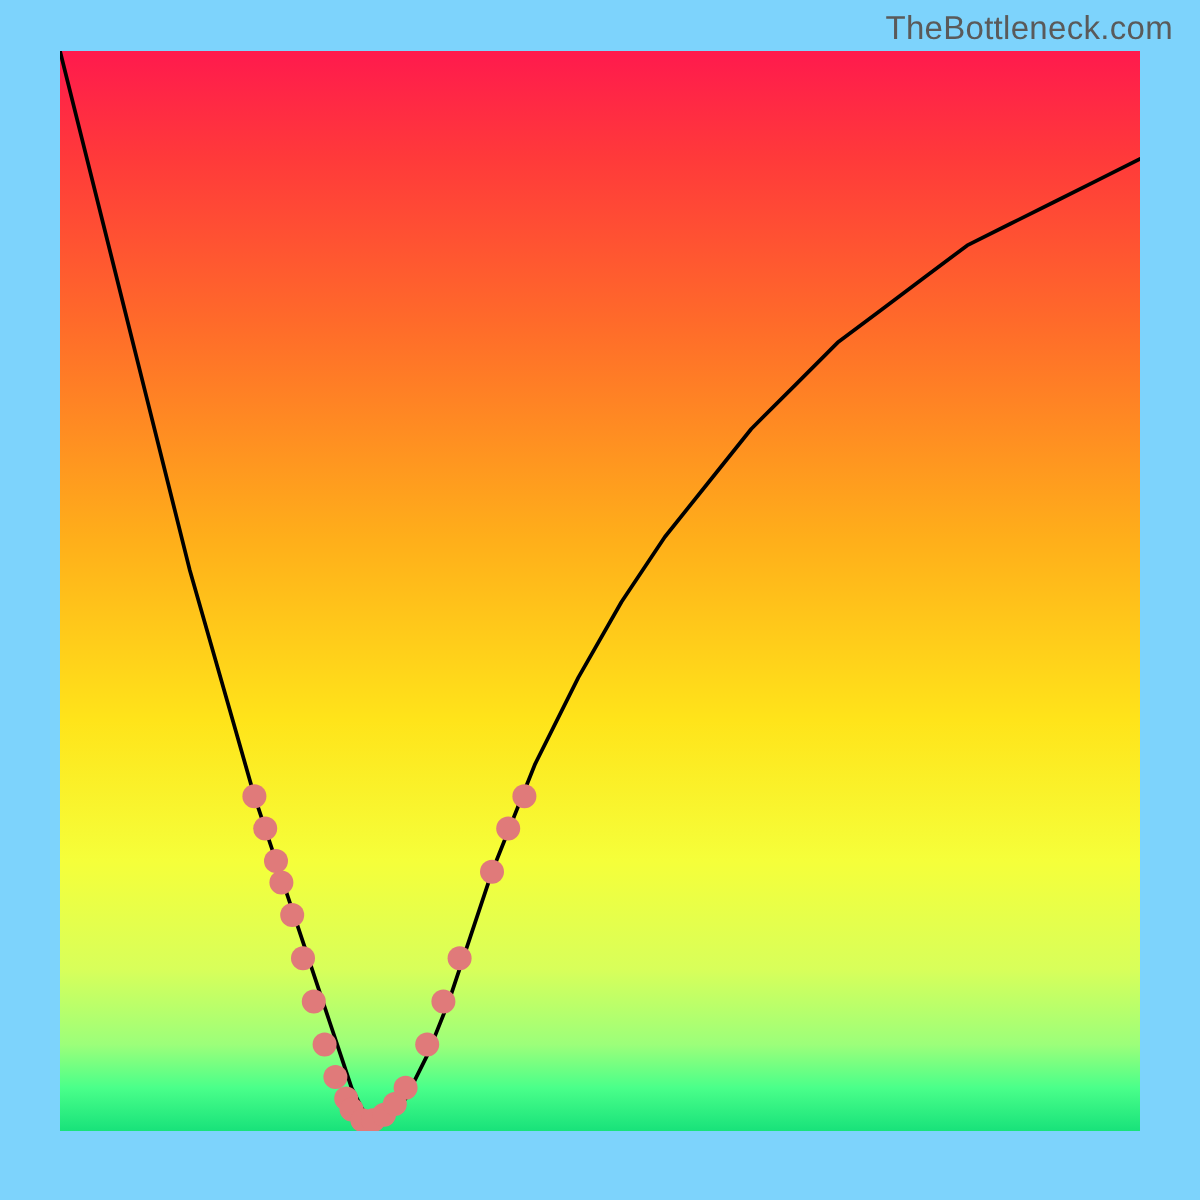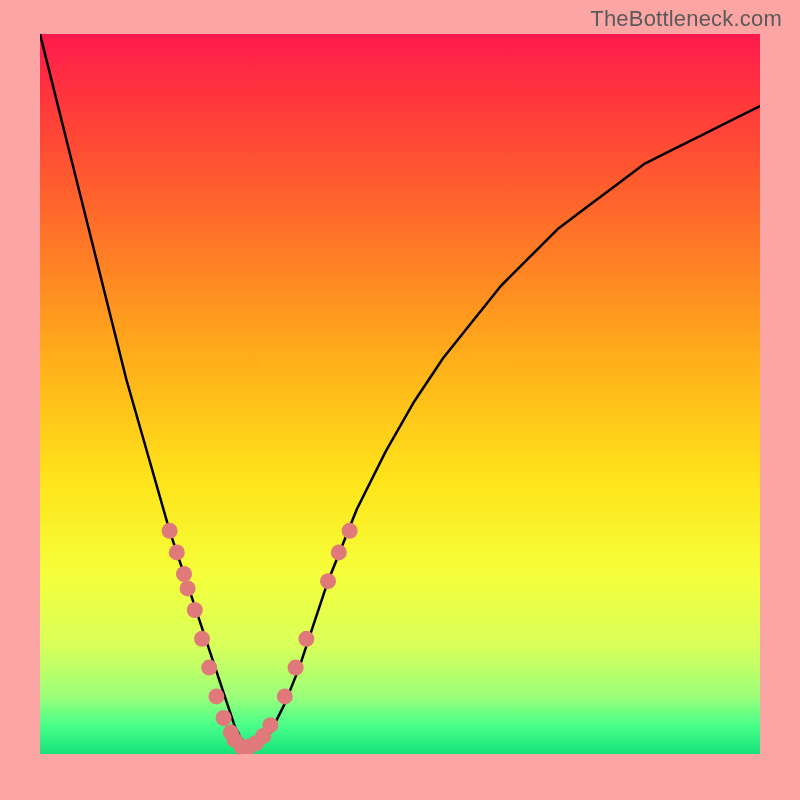--- a/index.html
+++ b/index.html
@@ -1,21 +1,21 @@
 <!DOCTYPE html>
 <html><head>
 <meta charset="utf-8">
 <style>
   * { margin: 0; padding: 0; box-sizing: border-box; }
   html, body { width: 800px; height: 800px; overflow: hidden; background: #000; }
   .frame {
     position: relative;
     width: 800px;
     height: 800px;
-    background: #fca5a5;
+    background: #7dd3fc;
   }
   .plot-area {
     position: absolute;
     left: 40px;
     top: 34px;
     width: 720px;
     height: 720px;
     background: linear-gradient(to bottom,
       #ff1a4d 0%,
       #ff3a3a 10%,

